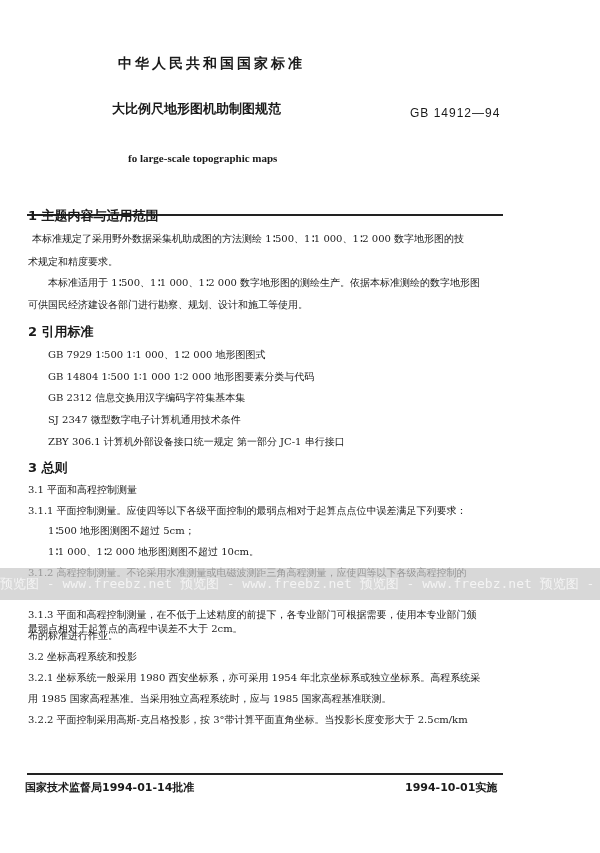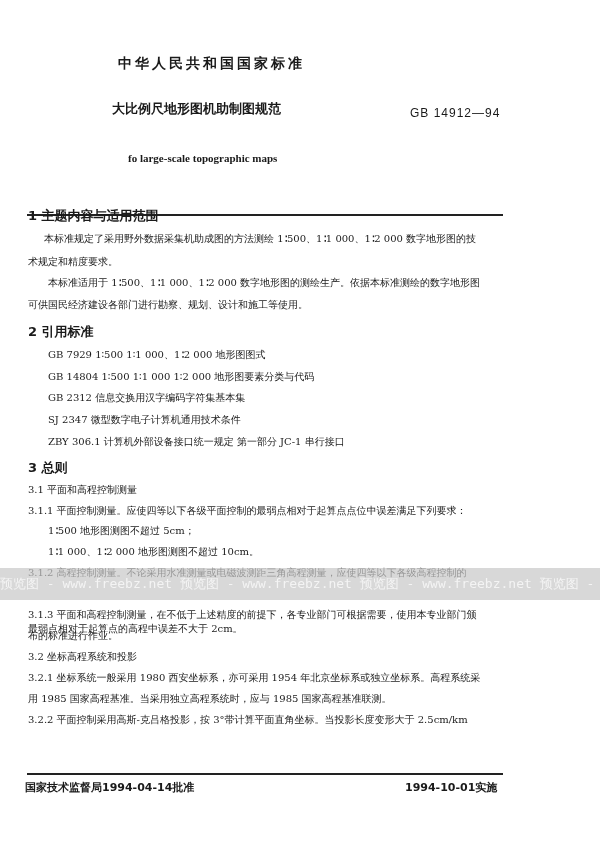--- a/index.html
+++ b/index.html
@@ -29,21 +29,21 @@
   <div class="abs doc-title">大比例尺地形图机助制图规范</div>
   <div class="abs doc-code">GB 14912—94</div>
   <div class="abs en-title">
     <div style="padding-left:10px">fo large-scale topographic maps</div>
   </div>
 </div>
 
 <div class="rule" style="top:214px"></div>
 
 <div class="abs sec" style="left:28px; top:207px;">1  主题内容与适用范围</div>
-<div class="abs p" style="left:44px; top:232px;">本标准规定了采用野外数据采集机助成图的方法测绘 1∶500、1∶1 000、1∶2 000 数字地形图的技</div>
+<div class="abs p" style="left:32px; top:232px;">本标准规定了采用野外数据采集机助成图的方法测绘 1∶500、1∶1 000、1∶2 000 数字地形图的技</div>
 <div class="abs p" style="left:28px; top:255px;">术规定和精度要求。</div>
 <div class="abs p" style="left:48px; top:276px;">本标准适用于 1∶500、1∶1 000、1∶2 000 数字地形图的测绘生产。依据本标准测绘的数字地形图</div>
 <div class="abs p" style="left:28px; top:298px;">可供国民经济建设各部门进行勘察、规划、设计和施工等使用。</div>
 
 <div class="abs sec" style="left:28px; top:323px;">2  引用标准</div>
 <div class="abs p" style="left:48px; top:348px;">GB 7929   1∶500   1∶1 000、1∶2 000 地形图图式</div>
 <div class="abs p" style="left:48px; top:370px;">GB 14804   1∶500   1∶1 000   1∶2 000 地形图要素分类与代码</div>
 <div class="abs p" style="left:48px; top:391px;">GB 2312   信息交换用汉字编码字符集基本集</div>
 <div class="abs p" style="left:48px; top:413px;">SJ 2347   微型数字电子计算机通用技术条件</div>
 <div class="abs p" style="left:48px; top:435px;">ZBY 306.1   计算机外部设备接口统一规定   第一部分   JC-1 串行接口</div>
@@ -58,14 +58,14 @@
 <div class="abs p" style="left:28px; top:608px;">3.1.3   平面和高程控制测量，在不低于上述精度的前提下，各专业部门可根据需要，使用本专业部门颁</div>
 <div class="abs p" style="left:28px; top:629px;">布的标准进行作业。</div>
 <div class="abs p" style="left:28px; top:650px;">3.2   坐标高程系统和投影</div>
 <div class="abs p" style="left:28px; top:671px;">3.2.1   坐标系统一般采用 1980 西安坐标系，亦可采用 1954 年北京坐标系或独立坐标系。高程系统采</div>
 <div class="abs p" style="left:28px; top:692px;">用 1985 国家高程基准。当采用独立高程系统时，应与 1985 国家高程基准联测。</div>
 <div class="abs p" style="left:28px; top:713px;">3.2.2   平面控制采用高斯-克吕格投影，按 3°带计算平面直角坐标。当投影长度变形大于 2.5cm/km</div>
 
 <div class="watermark">预览图 - www.freebz.net   预览图 - www.freebz.net   预览图 - www.freebz.net   预览图 - www.freebz.net</div>
 
 <div class="rule" style="top:773px"></div>
-<div class="abs foot" style="left:25px; top:780px;">国家技术监督局1994-04-14批准</div>
+<div class="abs foot" style="left:25px; top:780px;">国家技术监督局1994-01-14批准</div>
 <div class="abs foot" style="left:405px; top:780px;">1994-10-01实施</div>
 
 </body></html>

